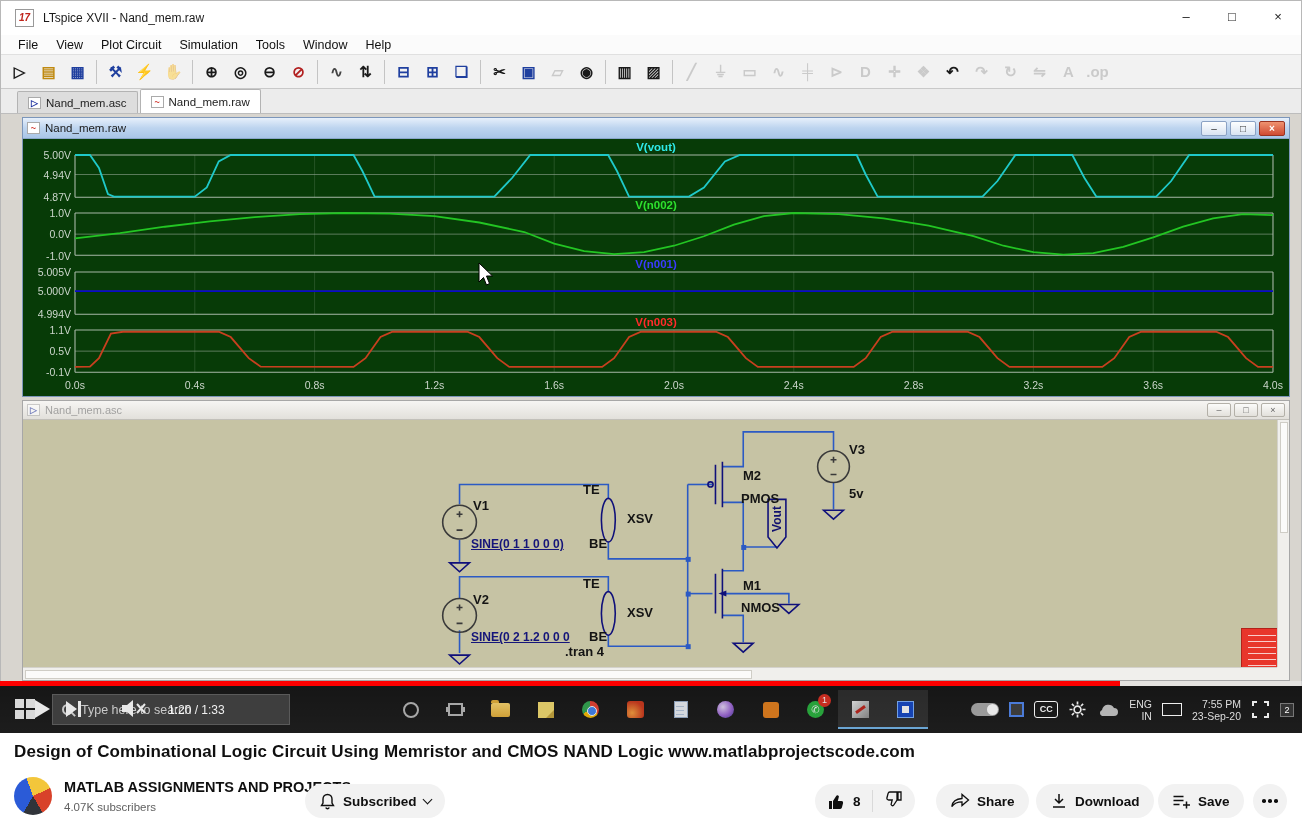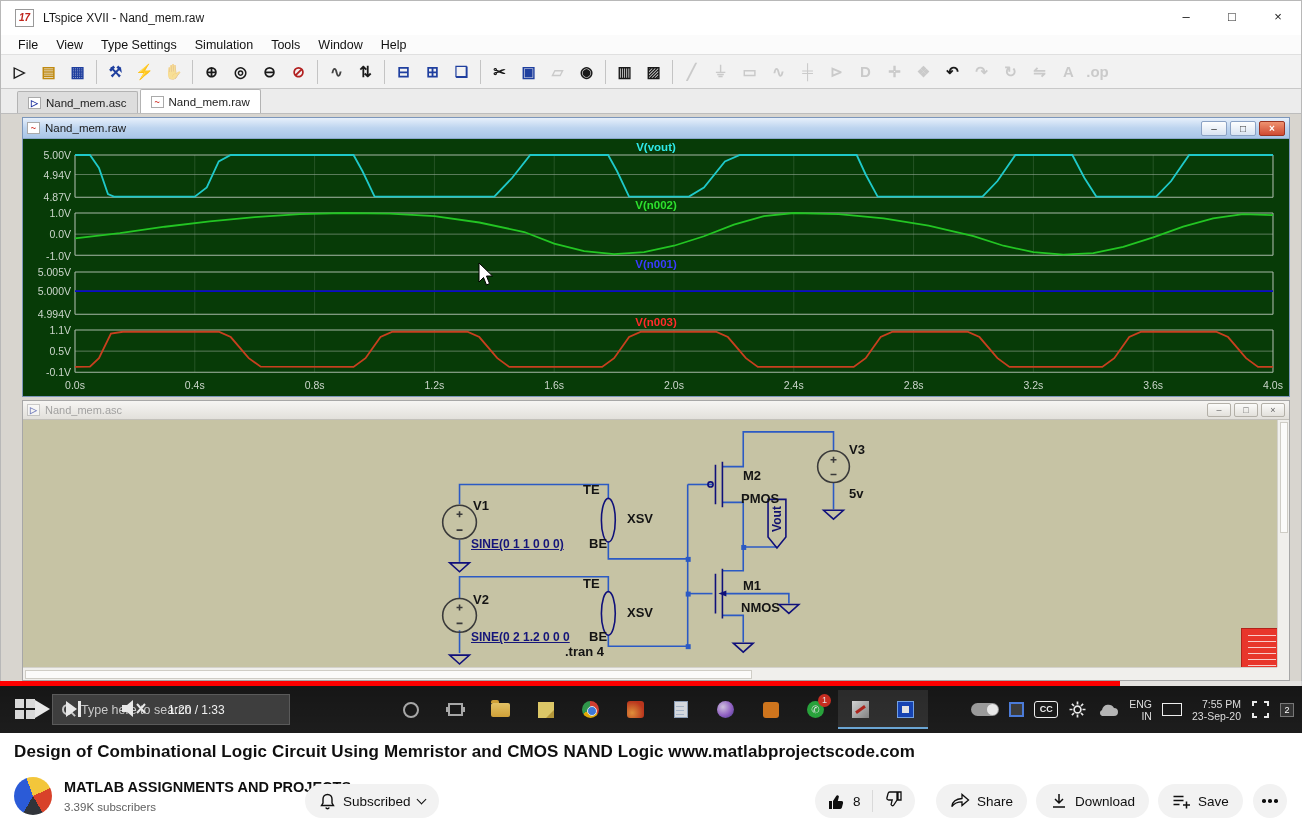--- a/index.html
+++ b/index.html
@@ -120,21 +120,21 @@
   .apill::after { content:""; position:absolute; right:1px; top:1px; width:11px; height:11px; border-radius:50%; background:#e8e8e8; }
   .traybadge { min-width:14px; height:14px; background:#333; border:1px solid #777; color:#fff; font-size:9px; text-align:center; line-height:13px; }
 
   
   .yt { position:absolute; left:0; top:733px; width:1302px; height:96px; background:#fff; }
   .yt-title { position:absolute; left:14px; top:9px; font-size:17px; font-weight:bold; color:#0f0f0f; letter-spacing:.1px; }
   .yt-avatar { position:absolute; left:14px; top:44px; width:38px; height:38px; border-radius:50%;
                background:conic-gradient(from 210deg, #2b5bd7 0 130deg, #f3c63b 130deg 215deg, #d8422a 215deg 300deg, #30343a 300deg); }
   .yt-chname { position:absolute; left:64px; top:46px; font-size:14.5px; font-weight:bold; color:#0f0f0f; }
   .yt-subs { position:absolute; left:64px; top:68px; font-size:11.5px; color:#606060; }
-  .yt-pill { position:absolute; top:51px; height:34px; display:flex; align-items:center; gap:7px; padding:0 14px; border-radius:17px; background:#f2f2f2; font-size:13.5px; font-weight:normal; color:#0f0f0f; }
+  .yt-pill { position:absolute; top:51px; height:34px; display:flex; align-items:center; gap:7px; padding:0 14px; border-radius:17px; background:#f2f2f2; font-size:13.5px; font-weight:bold; color:#0f0f0f; }
   .yt-pill svg { flex:none; }
   .chev { width:7px; height:7px; border-right:1.8px solid #0f0f0f; border-bottom:1.8px solid #0f0f0f; transform:rotate(45deg); margin-top:-3px; }
   .likesep { width:1px; height:22px; background:#d9d9d9; margin:0 4px; }
   .yt-more { position:absolute; left:1253px; top:51px; width:34px; height:34px; border-radius:50%; background:#f2f2f2; display:flex; align-items:center; justify-content:center; gap:2.5px; }
   .dot { width:3.5px; height:3.5px; border-radius:50%; background:#0f0f0f; }
 </style>
 </head>
 <body>
 
 <div id="root">
@@ -145,21 +145,21 @@
       <div class="title-text">LTspice XVII - Nand_mem.raw</div>
       <div class="winbtns">
         <div class="winbtn">–</div>
         <div class="winbtn">□</div>
         <div class="winbtn">×</div>
       </div>
     </div>
     <div class="menubar">
         <span>File</span>
         <span>View</span>
-        <span>Type Settings</span>
+        <span>Plot Circuit</span>
         <span>Simulation</span>
         <span>Tools</span>
         <span>Window</span>
         <span>Help</span>
       </div>
     <div class="toolbar">
         <div class="tbtn" style="color: rgb(26, 26, 26);">▷</div>
         <div class="tbtn" style="color: rgb(192, 138, 16);">▤</div>
         <div class="tbtn" style="color: rgb(31, 63, 159);">▦</div>
         <div class="tsep"></div>
@@ -533,21 +533,21 @@
         <path d="M2 6V2h4 M13 2h4v4 M17 13v4h-4 M6 17H2v-4" stroke="#e8e8e8" stroke-width="2" fill="none"></path>
       </svg>
       <span class="traybadge">2</span>
     </div>
   </div>
 
   <div class="yt">
     <div class="yt-title">Design of Combinational Logic Circuit Using Memristor and CMOS NAND Logic www.matlabprojectscode.com</div>
     <div class="yt-avatar"></div>
     <div class="yt-chname">MATLAB ASSIGNMENTS AND PROJECTS</div>
-    <div class="yt-subs">3.39K subscribers</div>
+    <div class="yt-subs">4.07K subscribers</div>
 
     <div class="yt-pill" style="left:305px">
       <svg width="17" height="18">
         <path d="M8.5 2.5c-2.8 0-4.5 2-4.5 4.5v4L2.5 13.5h12L13 11V7c0-2.5-1.7-4.5-4.5-4.5z M6.8 15.5a1.8 1.8 0 0 0 3.4 0" stroke="#0f0f0f" stroke-width="1.4" fill="none"></path>
       </svg>
       <span>Subscribed</span>
       <span class="chev"></span>
     </div>
 
     <div class="yt-pill" style="left:815px;padding:0 12px">

